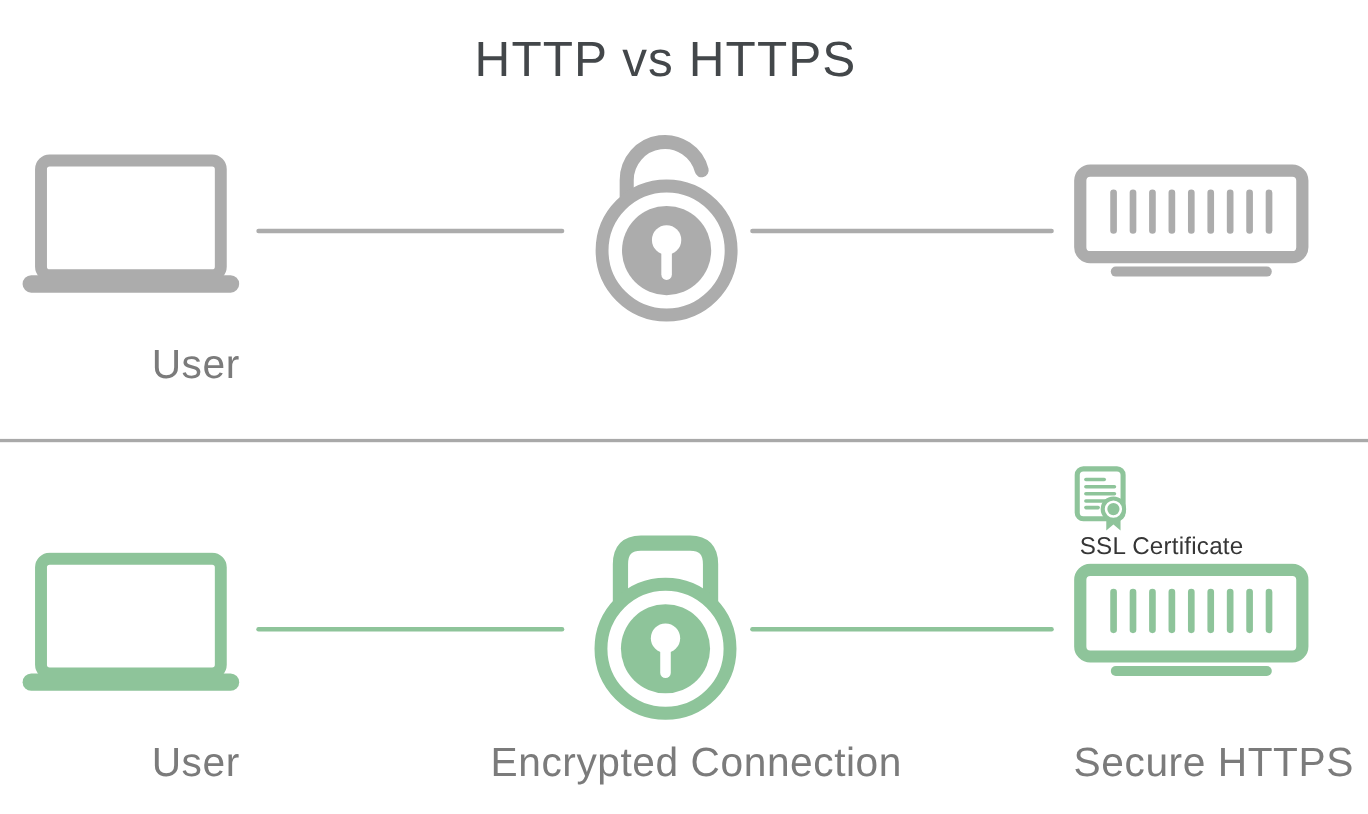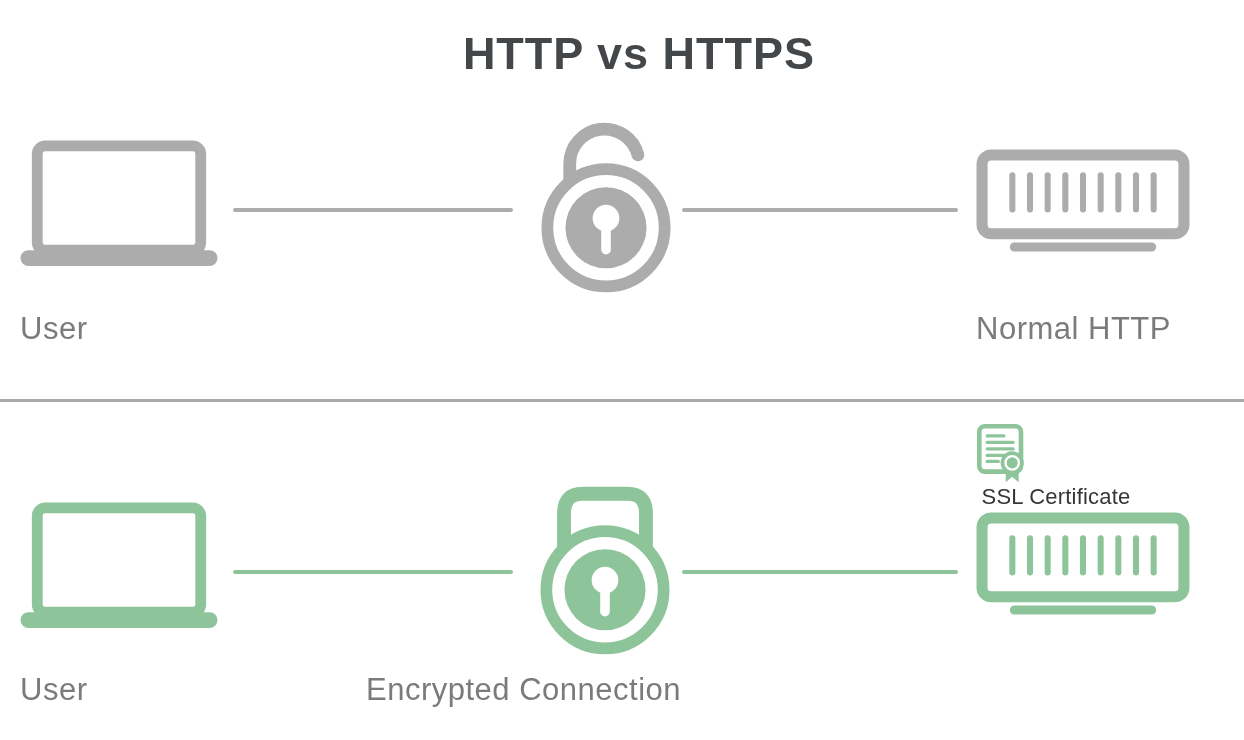--- a/index.html
+++ b/index.html
@@ -6,27 +6,26 @@
   body{
     width:1244px;height:740px;
     background:var(--background,#fff);
     font-family:"Liberation Sans", sans-serif;
     position:relative;overflow:hidden;
   }
   .stage{position:absolute;inset:0;width:1244px;height:740px;}
   .abs{position:absolute;}
   .title{
     left:0;top:28px;width:1210px;text-align:center;
-    font-size:45px;font-weight:700;letter-spacing:1px;
+    font-size:45px;font-weight:400;letter-spacing:1px;
     color:var(--title-text,#43474a);
-    margin-left:34px;
   }
   .label{
-    font-size:31px;color:var(--label-text,#7b7b7b);
-    text-align:left;letter-spacing:0.5px;white-space:nowrap;
+    font-size:37px;color:var(--label-text,#7b7b7b);
+    text-align:right;letter-spacing:0.5px;white-space:nowrap;
   }
   .ssl-label{
     font-size:22px;font-weight:normal;color:var(--ssl-label-text,#363636);
     text-align:center;letter-spacing:0.2px;white-space:nowrap;
   }
   .connector{height:4px;border-radius:2px;}
   .gray{color:var(--gray-icon,#acacac);}
   .green{color:var(--green-icon,#8ec49a);}
   .connector.gray-line{background:var(--gray-icon,#acacac);}
   .connector.green-line{background:var(--green-icon,#8ec49a);}
@@ -73,21 +72,20 @@
         <line x1="123.5" y1="26" x2="123.5" y2="60"></line>
         <line x1="141" y1="26" x2="141" y2="60"></line>
         <line x1="158.5" y1="26" x2="158.5" y2="60"></line>
         <line x1="176" y1="26" x2="176" y2="60"></line>
       </g>
       <line x1="38" y1="97" x2="174" y2="97" stroke="currentColor" stroke-width="9" stroke-linecap="round"></line>
     </svg>
   </div>
 
   <div class="abs label" style="left:20px;top:311px;width:198px;">User</div>
-  <div class="abs label" style="left:976px;top:311px;width:214px;">Normal HTTP</div>
 
   <div class="abs divider"></div>
 
   <div class="abs green" style="left:20px;top:502px;width:198px;height:128px;">
     <svg width="198" height="128" viewBox="0 0 200 130">
       <rect x="17" y="6" width="166" height="106" rx="8" fill="none" stroke="currentColor" stroke-width="11"></rect>
       <rect x="0" y="112" width="200" height="16" rx="8" fill="currentColor"></rect>
     </svg>
   </div>
 
@@ -135,15 +133,16 @@
         <line x1="123.5" y1="26" x2="123.5" y2="60"></line>
         <line x1="141" y1="26" x2="141" y2="60"></line>
         <line x1="158.5" y1="26" x2="158.5" y2="60"></line>
         <line x1="176" y1="26" x2="176" y2="60"></line>
       </g>
       <line x1="38" y1="97" x2="174" y2="97" stroke="currentColor" stroke-width="9" stroke-linecap="round"></line>
     </svg>
   </div>
 
   <div class="abs label" style="left:20px;top:672px;width:198px;">User</div>
-  <div class="abs label" style="left:366px;top:672px;width:440px;">Encrypted Connection</div>
+  <div class="abs label" style="left:380px;top:672px;width:440px;">Encrypted Connection</div>
+  <div class="abs label" style="left:976px;top:672px;width:214px;">Secure HTTPS</div>
 
 </div>
 
 </body></html>

